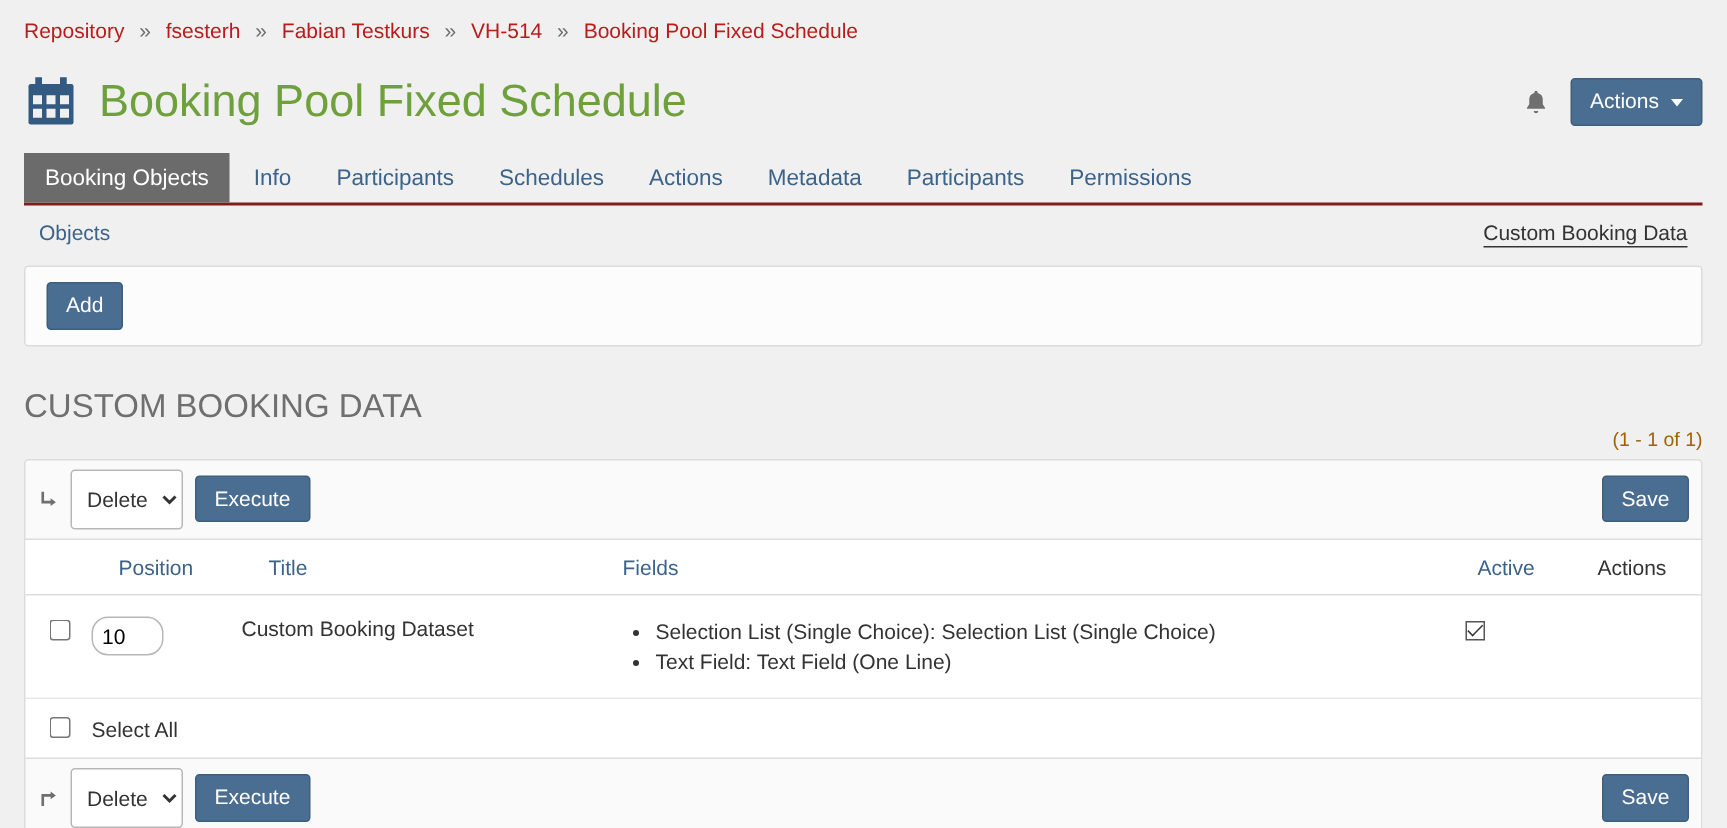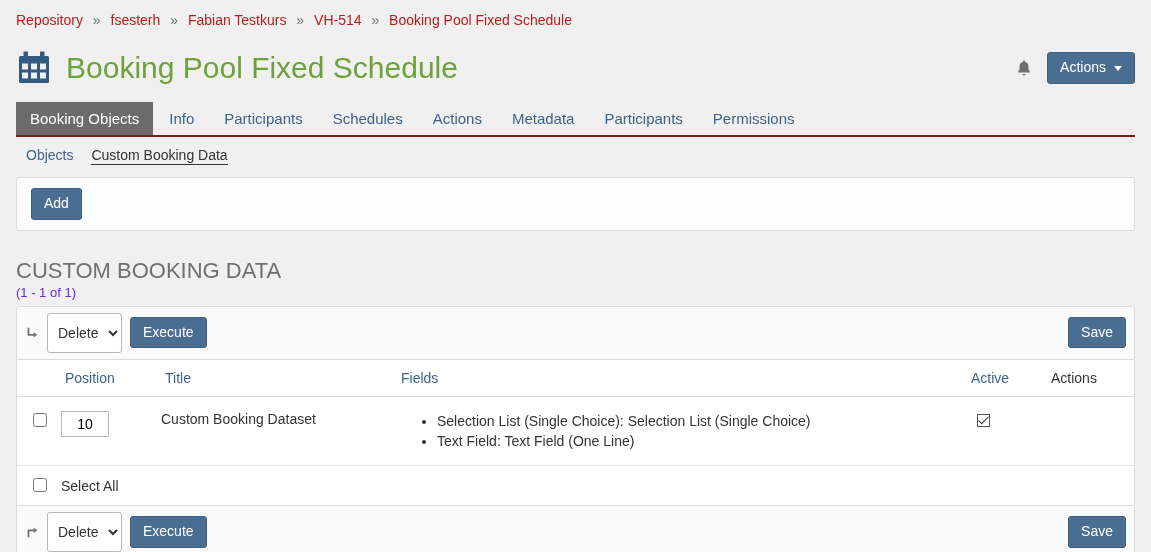--- a/index.html
+++ b/index.html
@@ -68,20 +68,21 @@
   .tab.active {
     background: #6b6b6b;
     color: #fff;
   }
 
   
   .subtabs {
     padding: 10px 10px 12px 10px;
     display: flex;
     gap: 18px;
+    justify-content: space-between;
   }
   .subtabs a { color: #3c6389; font-size: 14px; }
   .subtabs a.active {
     color: #333;
     border-bottom: 1px solid #333;
     padding-bottom: 1px;
   }
 
   
   .panel-add {
@@ -93,23 +94,24 @@
   }
 
   
   .section-title {
     color: #6f6f6f;
     font-size: 22px;
     font-weight: 400;
     margin: 14px 0 1px 0;
   }
   .range-label {
-    color: #6d28d9;
+    color: #a16207;
     font-size: 13px;
     margin-bottom: 6px;
+    text-align: right;
   }
   .range-label.bottom { margin-top: 6px; margin-bottom: 0; }
 
   
   .action-bar {
     display: flex;
     align-items: center;
     gap: 8px;
     background: #fafafa;
     border: 1px solid #dcdcdc;
@@ -140,44 +142,43 @@
     border-bottom: none;
     background: #fff;
   }
   .tbl-head, .tbl-row, .tbl-foot {
     display: grid;
     grid-template-columns: 36px 100px 236px 570px 80px 1fr;
     align-items: flex-start;
   }
   .tbl-head {
     border-bottom: 1px solid #dcdcdc;
-    padding: 10px 4px;
+    padding: 10px 18px;
     background: #fff;
   }
   .tbl-head .th {
     color: #3c6389;
     font-size: 14px;
     padding: 0 8px;
     cursor: pointer;
   }
   .tbl-head .th.static { color: #333; cursor: default; }
   .tbl-row {
     padding: 14px 0;
     border-bottom: 1px solid #e9e9e9;
     font-size: 14px;
   }
   .tbl-row .td { padding: 0 8px; }
   .tbl-row input[type="text"] {
     width: 48px;
     height: 26px;
     border: 1px solid #b7b7b7;
-    border-radius: 0;
+    border-radius: 11px;
     padding: 2px 6px;
     font-size: 14px;
-    text-align: center;
   }
   .tbl-foot {
     padding: 10px 0;
     border-bottom: 1px solid #dcdcdc;
     grid-template-columns: 36px 1fr;
     align-items: center;
   }
   .tbl-foot .td { padding: 0 8px; }
   input[type="checkbox"] {
     width: 14px; height: 14px;

